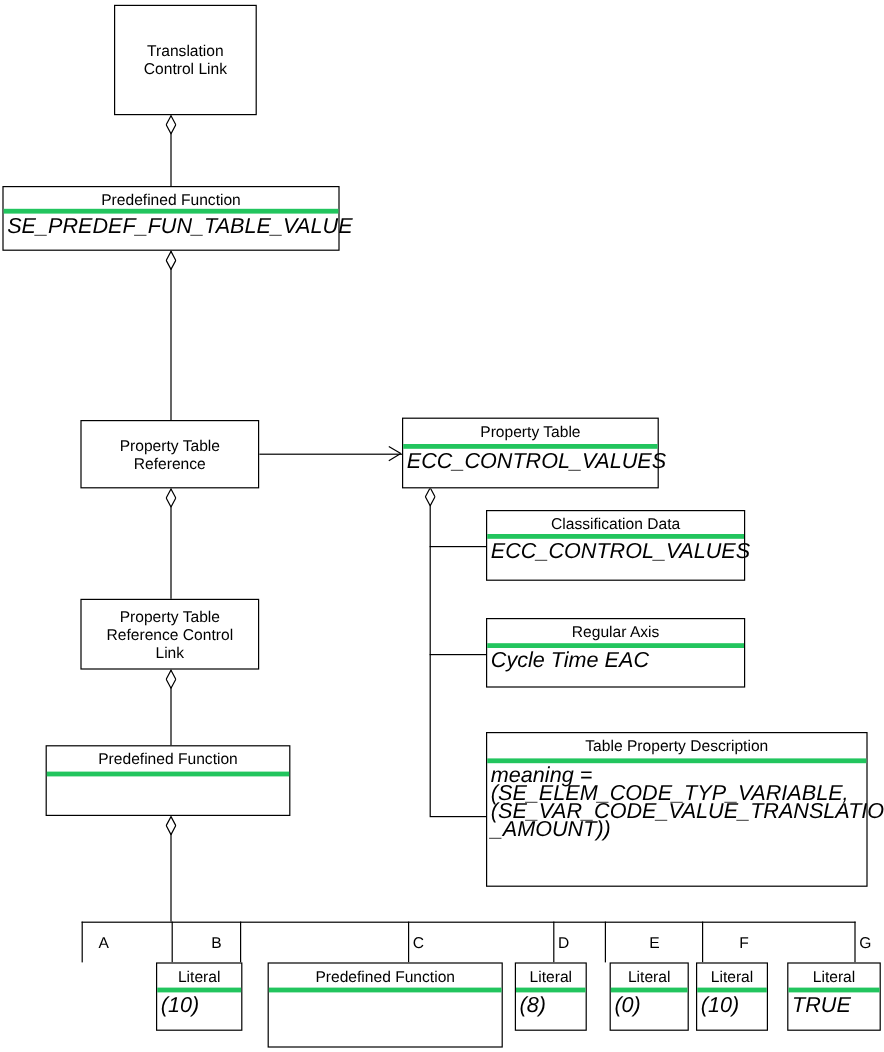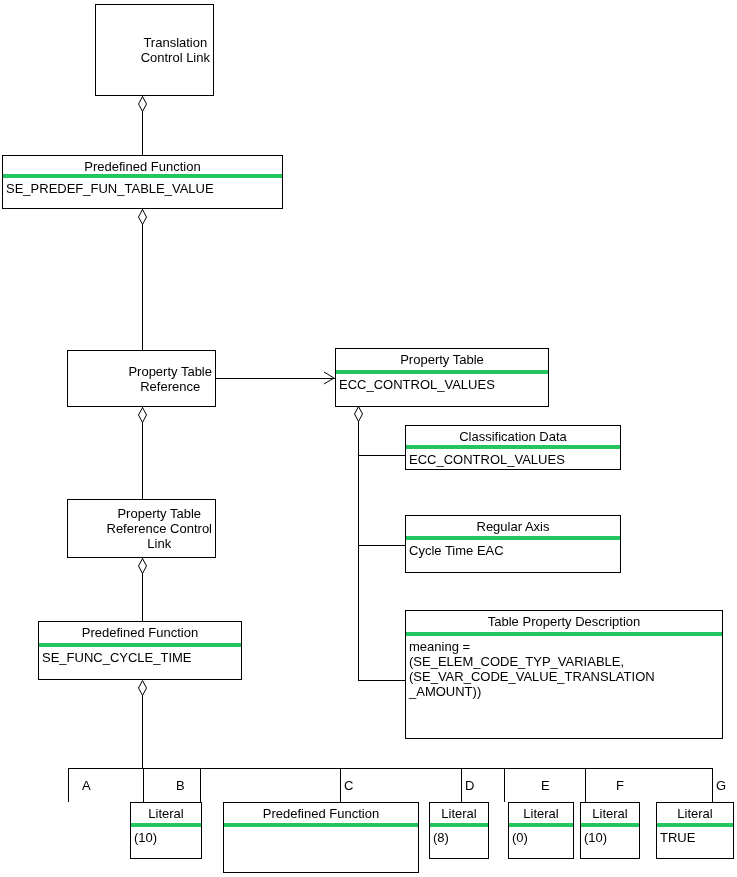--- a/index.html
+++ b/index.html
@@ -32,30 +32,31 @@
     line-height: 15px;
     padding: 3px 4px 4px 4px;
     white-space: pre-line;
   }
   .node .hdr.sep {
     border-bottom: 4px solid #22c55e;
   }
   .node .body {
     box-sizing: border-box;
     text-align: left;
-    font-size: 13px;
+    font-size: 18px;
     line-height: 15px;
     padding: 3px 2px 3px 3px;
     white-space: pre-line;
+    font-style: italic;
   }
   
   .node.centered {
     display: flex;
     align-items: center;
-    justify-content: flex-end;
+    justify-content: center;
   }
   .node.centered .hdr {
     padding: 0 3px;
   }
   
   .vline {
     position: absolute;
     width: 1px;
     background: #000000;
   }
@@ -157,21 +158,21 @@
   <div class="node centered" style="left:67px; top:350px; width:149px; height:57px;">
     <div class="hdr">Property Table
 Reference</div>
   </div>
 
   <div class="node" style="left:335px; top:348px; width:214px; height:59px;">
     <div class="hdr sep" style="height:25px;">Property Table</div>
     <div class="body">ECC_CONTROL_VALUES</div>
   </div>
 
-  <div class="node" style="left:405px; top:425px; width:216px; height:45px;">
+  <div class="node" style="left:405px; top:425px; width:216px; height:59px;">
     <div class="hdr sep" style="height:23px;">Classification Data</div>
     <div class="body">ECC_CONTROL_VALUES</div>
   </div>
 
   <div class="node" style="left:405px; top:515px; width:216px; height:58px;">
     <div class="hdr sep" style="height:24px;">Regular Axis</div>
     <div class="body">Cycle Time EAC</div>
   </div>
 
   <div class="node" style="left:405px; top:610px; width:318px; height:129px;">
@@ -183,21 +184,20 @@
   </div>
 
   <div class="node centered" style="left:67px; top:499px; width:149px; height:59px;">
     <div class="hdr">Property Table
 Reference Control
 Link</div>
   </div>
 
   <div class="node" style="left:38px; top:621px; width:204px; height:59px;">
     <div class="hdr sep" style="height:25px;">Predefined Function</div>
-    <div class="body">SE_FUNC_CYCLE_TIME</div>
   </div>
 
 
   <div class="node" style="left:130px; top:802px; width:72px; height:57px;">
     <div class="hdr sep" style="height:24px;">Literal</div>
     <div class="body">(10)</div>
   </div>
 
   <div class="node" style="left:223px; top:802px; width:196px; height:71px;">
     <div class="hdr sep" style="height:24px;">Predefined Function</div>

